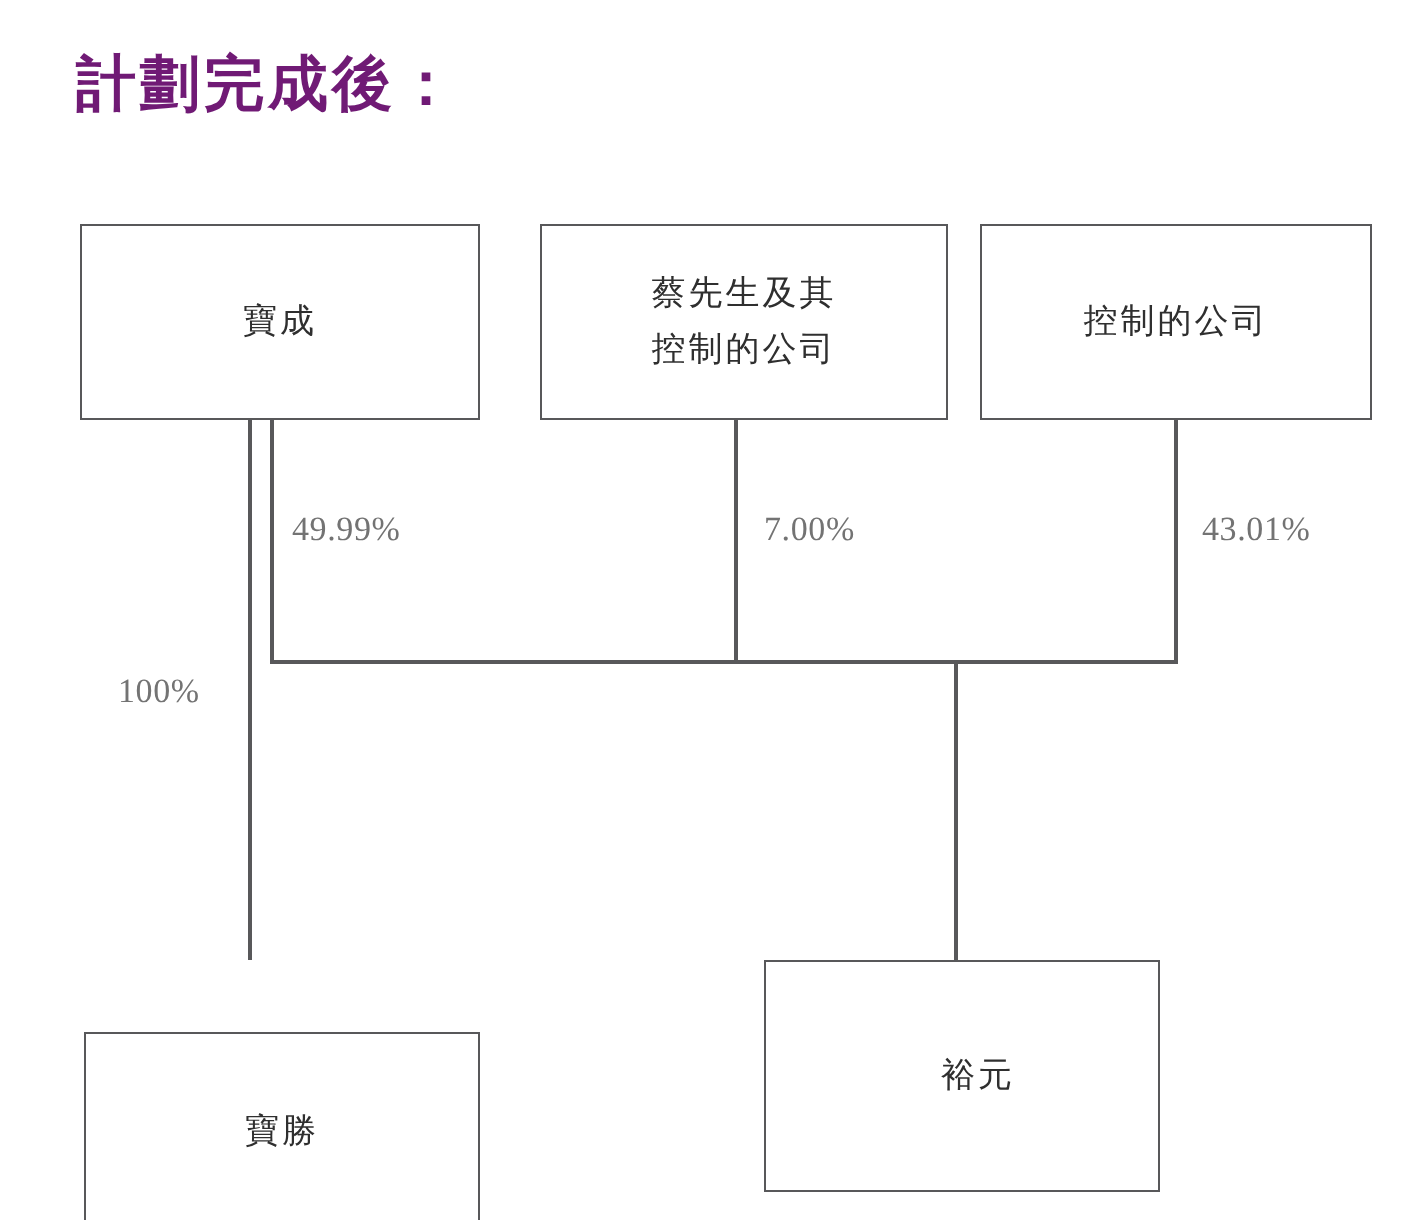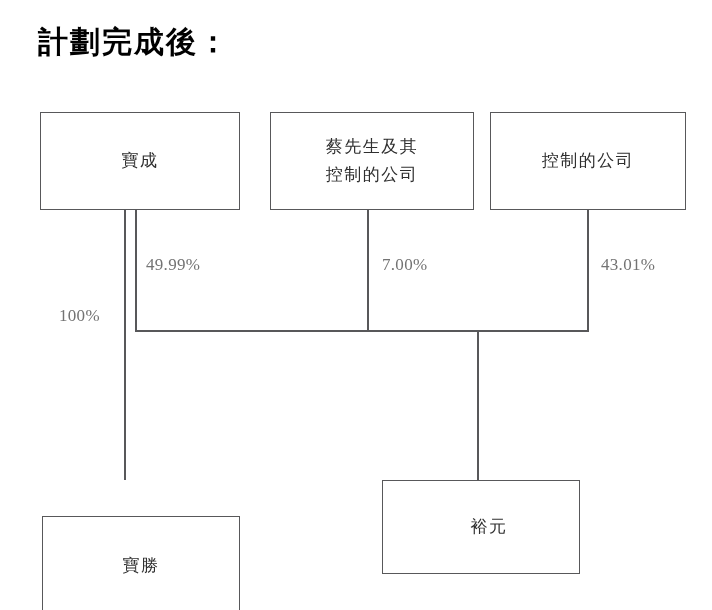--- a/index.html
+++ b/index.html
@@ -21,21 +21,21 @@
 
   
   .title {
     position: absolute;
     left: 38px;
     top: 22px;
     font-family: "Liberation Sans", sans-serif;
     font-weight: bold;
     font-size: 30px;
     letter-spacing: 2px;
-    color: #000000;
+    color: #701a75;
     white-space: nowrap;
   }
 
   
   .box {
     position: absolute;
     box-sizing: border-box;
     border: 1.6px solid #58585a;
     background: #ffffff;
     display: flex;
@@ -87,21 +87,21 @@
   <div class="line vline" style="left:367px; top:210px; height:121px;"></div>
 
   <div class="line vline" style="left:587px; top:210px; height:121px;"></div>
 
   <div class="line hline" style="left:135px; top:330px; width:454px;"></div>
 
   <div class="line vline" style="left:477px; top:330px; height:150px;"></div>
 
   <div class="pct" style="left:146px; top:255px;">49.99%</div>
 
-  <div class="pct" style="left:59px; top:306px;text-align:center;">100%</div>
+  <div class="pct" style="left:59px; top:336px;text-align:center;">100%</div>
 
   <div class="pct" style="left:382px; top:255px;">7.00%</div>
 
   <div class="pct" style="left:601px; top:255px;">43.01%</div>
 
   <div class="box" style="left:40px; top:112px; width:200px; height:98px;text-align:center;">
     <span class="box-label">寶成</span>
   </div>
 
   <div class="box" style="left:270px; top:112px; width:204px; height:98px;">
@@ -110,17 +110,17 @@
   </div>
 
   <div class="box" style="left:490px; top:112px; width:196px; height:98px;">
     <span class="box-label">控制的公司</span>
   </div>
 
   <div class="box" style="left:42px; top:480px; width:198px; height:100px;margin-top:36px;">
     <span class="box-label">寶勝</span>
   </div>
 
-  <div class="box" style="left:382px; top:480px; width:198px; height:94px;padding-left:16px;">
+  <div class="box" style="left:382px; top:480px; width:198px; height:116px;padding-left:16px;">
     <span class="box-label">裕元</span>
   </div>
 
 </div>
 
 </body></html>

